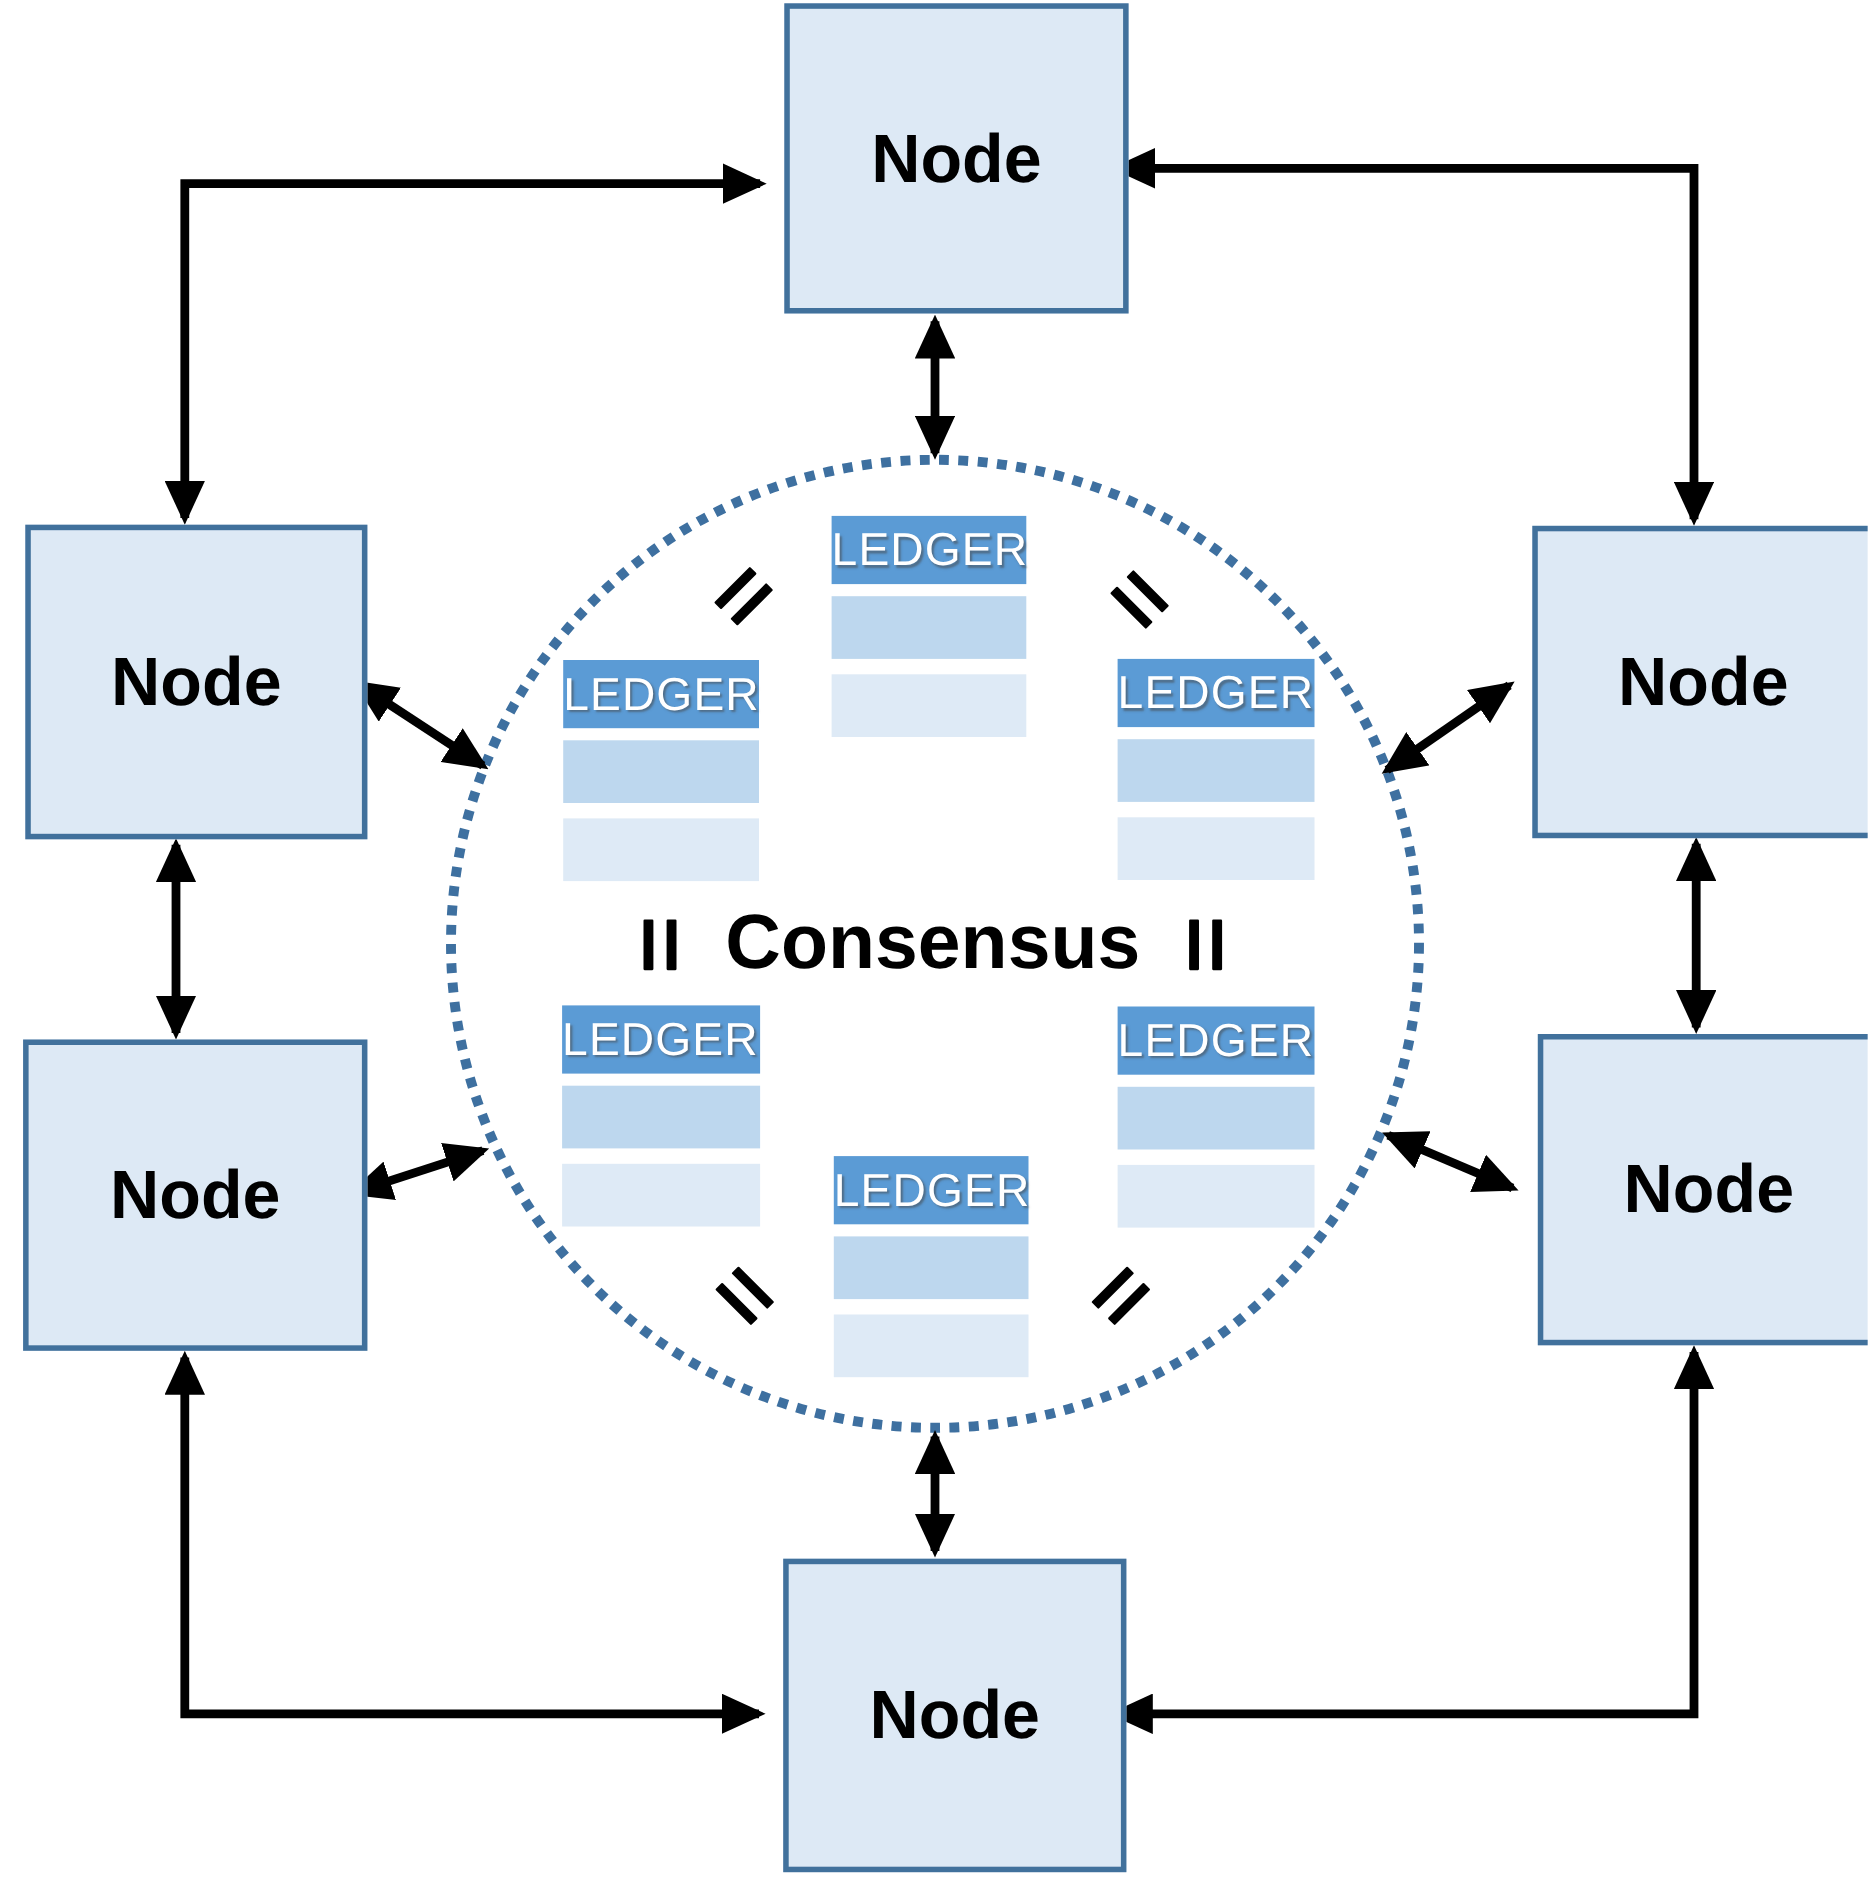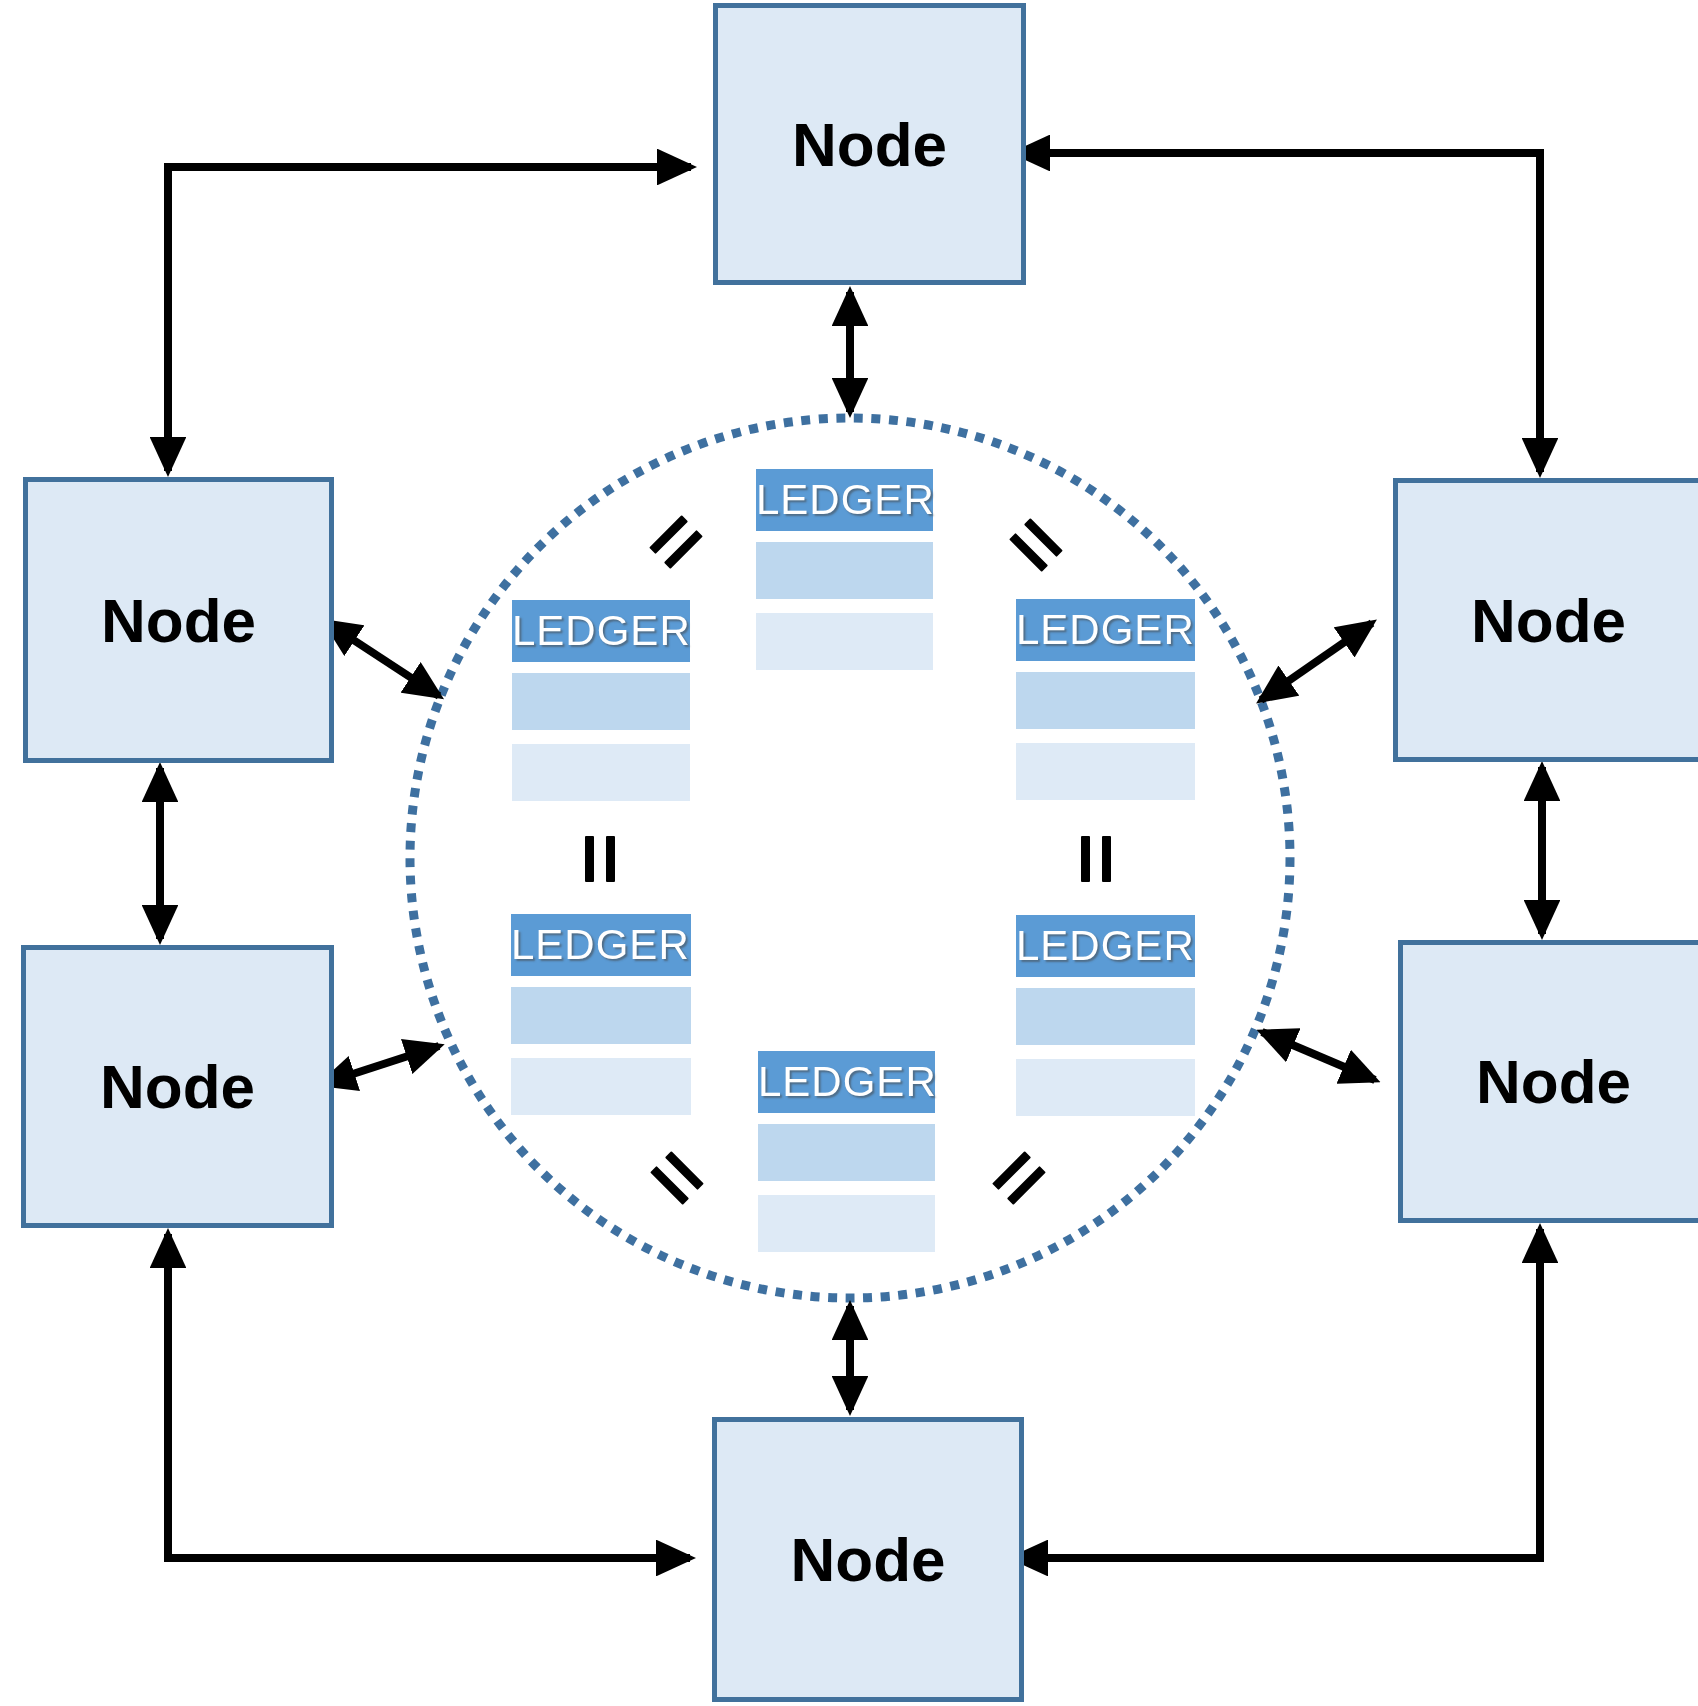--- a/index.html
+++ b/index.html
@@ -149,20 +149,21 @@
   </div>
 
   <div class="ledger" style="left:758px;top:1051px;width:177px;">
     <div class="ledger-header">
       <span>LEDGER</span>
     </div>
     <div class="ledger-row row-mid"></div>
     <div class="ledger-row row-light"></div>
   </div>
 
+  <div class="consensus">Consensus</div>
 
   <div class="eq" style="left:676px;top:542px;transform:translate(-50%,-50%) rotate(45deg);">
       <i></i>
       <i></i>
     </div>
   <div class="eq" style="left:1036px;top:545px;transform:translate(-50%,-50%) rotate(-45deg);">
       <i></i>
       <i></i>
     </div>
   <div class="eq" style="left:600px;top:859px;transform:translate(-50%,-50%);">

